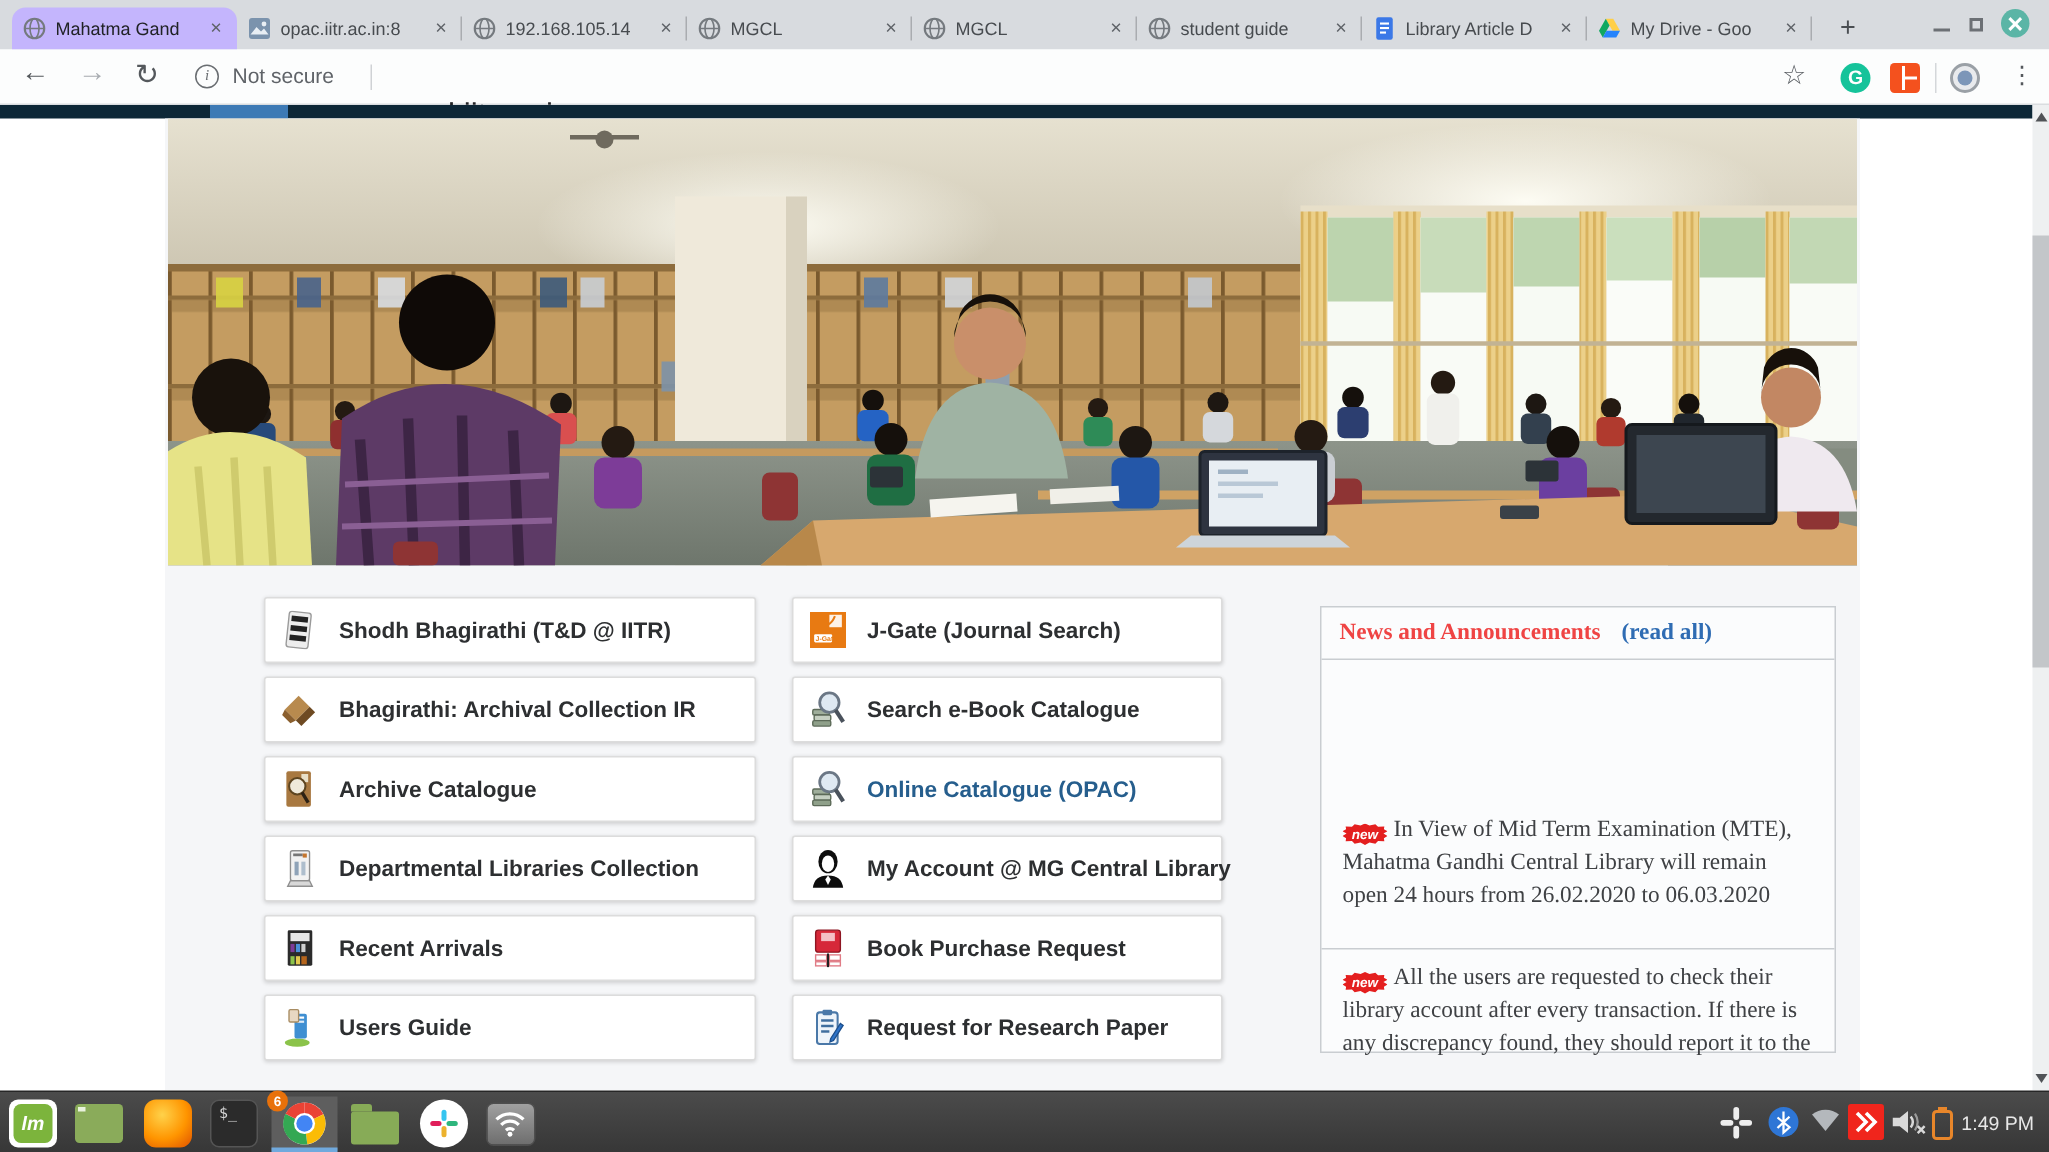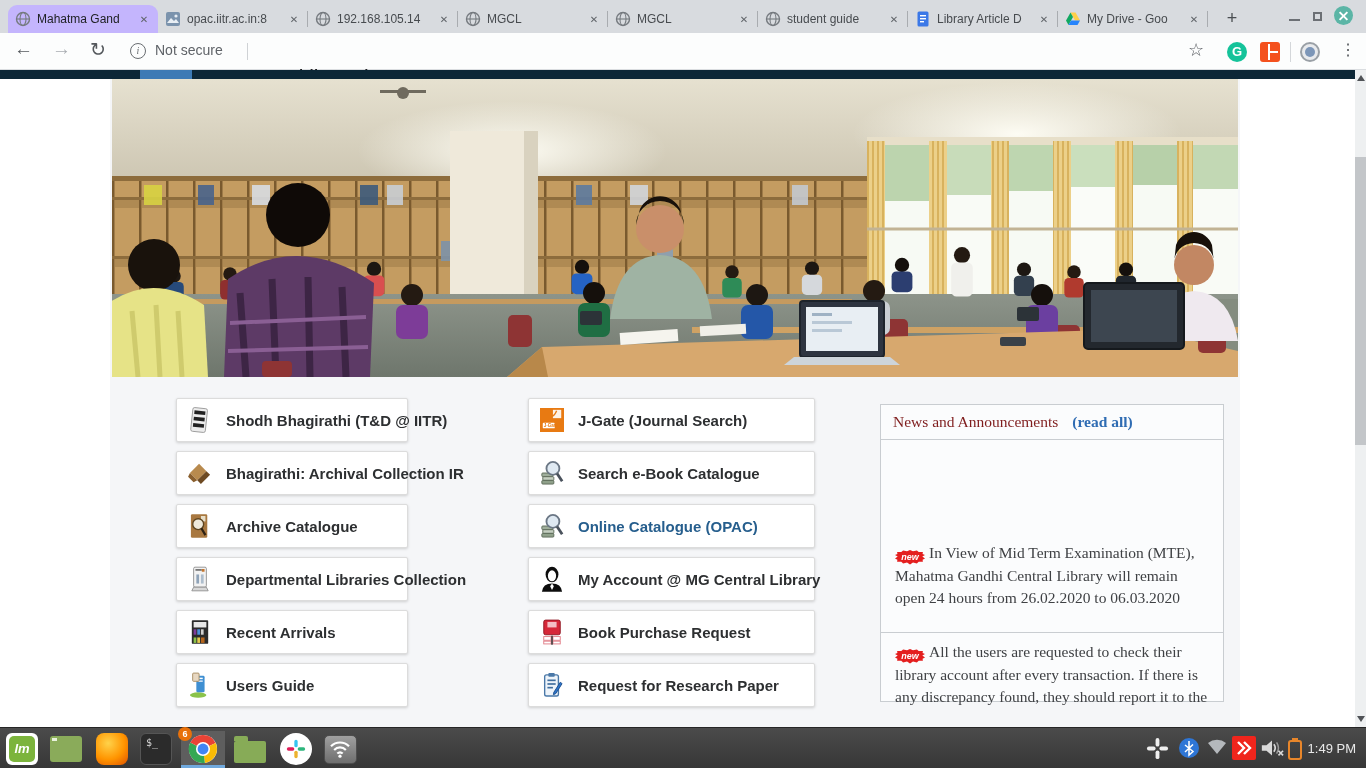--- a/index.html
+++ b/index.html
@@ -55,29 +55,29 @@
   #site-navbar { position:absolute; top:0; left:0; width:1355px; height:9px; background:#0d2737; }
   #nav-active { position:absolute; top:0; left:140px; width:52px; height:9px; background:#3d7ab5; }
   #content-panel { position:absolute; left:110px; top:9px; width:1130px; height:648px; background:#f5f6f8; }
   #photo { position:absolute; left:2px; top:0; width:1126px; height:298px; }
 
   .card { position:absolute; height:44px; background:#fff; border:1px solid #dcdcdc; border-radius:2px;
           box-shadow:0 1px 3px rgba(0,0,0,0.16); display:flex; align-items:center; padding:0 10px; cursor:pointer; }
   .card .cicon { width:26px; height:30px; margin-right:13px; flex:none; display:flex; align-items:center; justify-content:center; }
   .card .clabel { font-size:15px; font-weight:bold; color:#2d2f31; white-space:nowrap; }
   .card .clabel.linkblue { color:#265e8d; }
-  .colL { left:66px; width:232px; }
+  .colL { left:66px; width:328px; }
   .colM { left:418px; width:287px; }
   .r0{top:319px}.r1{top:372px}.r2{top:425px}.r3{top:478px}.r4{top:531px}.r5{top:584px}
 
   
   #news { position:absolute; left:770px; top:325px; width:344px; height:298px; background:#fbfcfd;
           border:1px solid #c9cdd1; font-family:"Liberation Serif", serif; }
   #news-header { height:35px; border-bottom:1px solid #c9cdd1; display:flex; align-items:center; padding:0 12px; }
-  #news-title { font-weight:normal; font-size:15.5px; color:#7f1d1d; }
+  #news-title { font-weight:bold; font-size:15.5px; color:#ef4444; }
   #read-all { font-weight:bold; font-size:15.5px; color:#2f6cb3; margin-left:14px; cursor:pointer; }
   .news-item { font-size:15.5px; color:#3f4144; line-height:22px; padding:0 14px; }
   #news-item-1 { height:193px; padding-top:102px; border-bottom:1px solid #c9cdd1; }
   #news-item-2 { padding-top:8px; }
   .new-badge { display:inline-block; width:30px; height:15px; background:#e41f1f; color:#fff;
                font-family:"Liberation Sans", sans-serif; font-style:italic; font-weight:bold; font-size:9px;
                text-align:center; line-height:15px; vertical-align:-2px; margin-right:4px;
                clip-path:polygon(50% 0%,60% 9%,73% 3%,79% 14%,93% 13%,92% 26%,100% 34%,91% 44%,100% 56%,92% 65%,93% 79%,79% 78%,73% 90%,60% 84%,50% 96%,40% 84%,27% 90%,21% 78%,7% 79%,8% 65%,0% 56%,9% 44%,0% 34%,8% 26%,7% 13%,21% 14%,27% 3%,40% 9%); }
 
   

